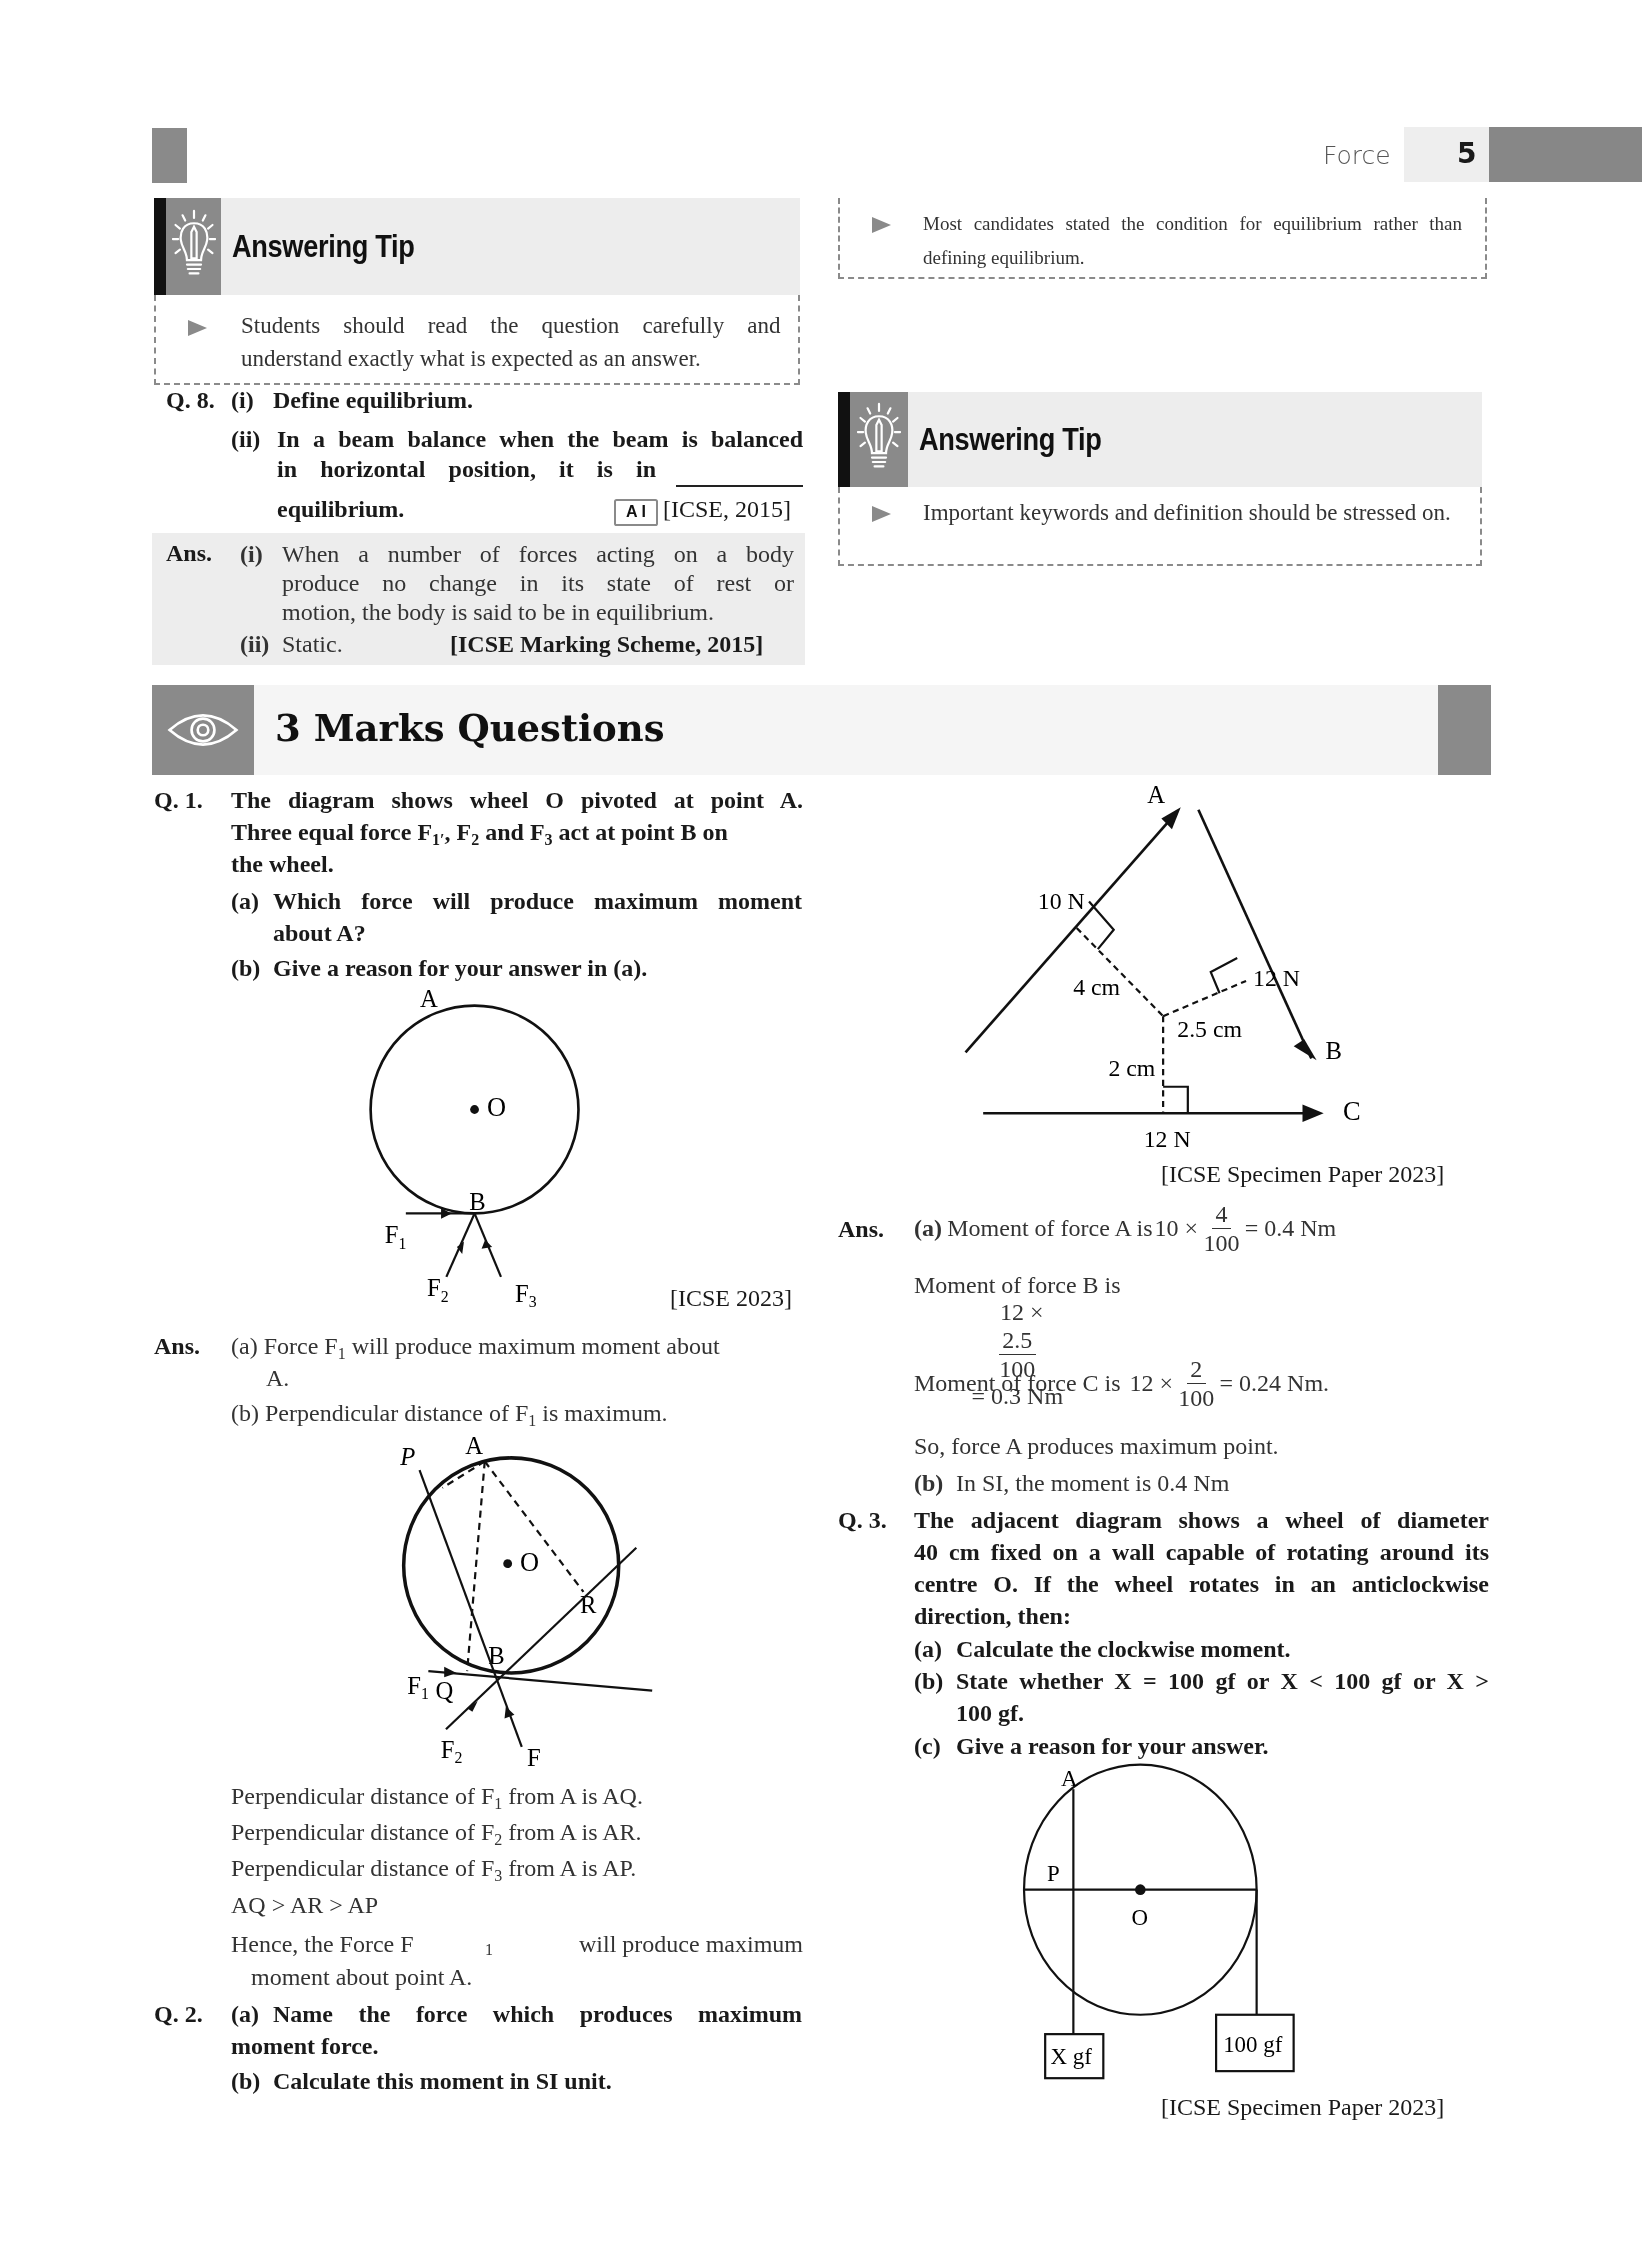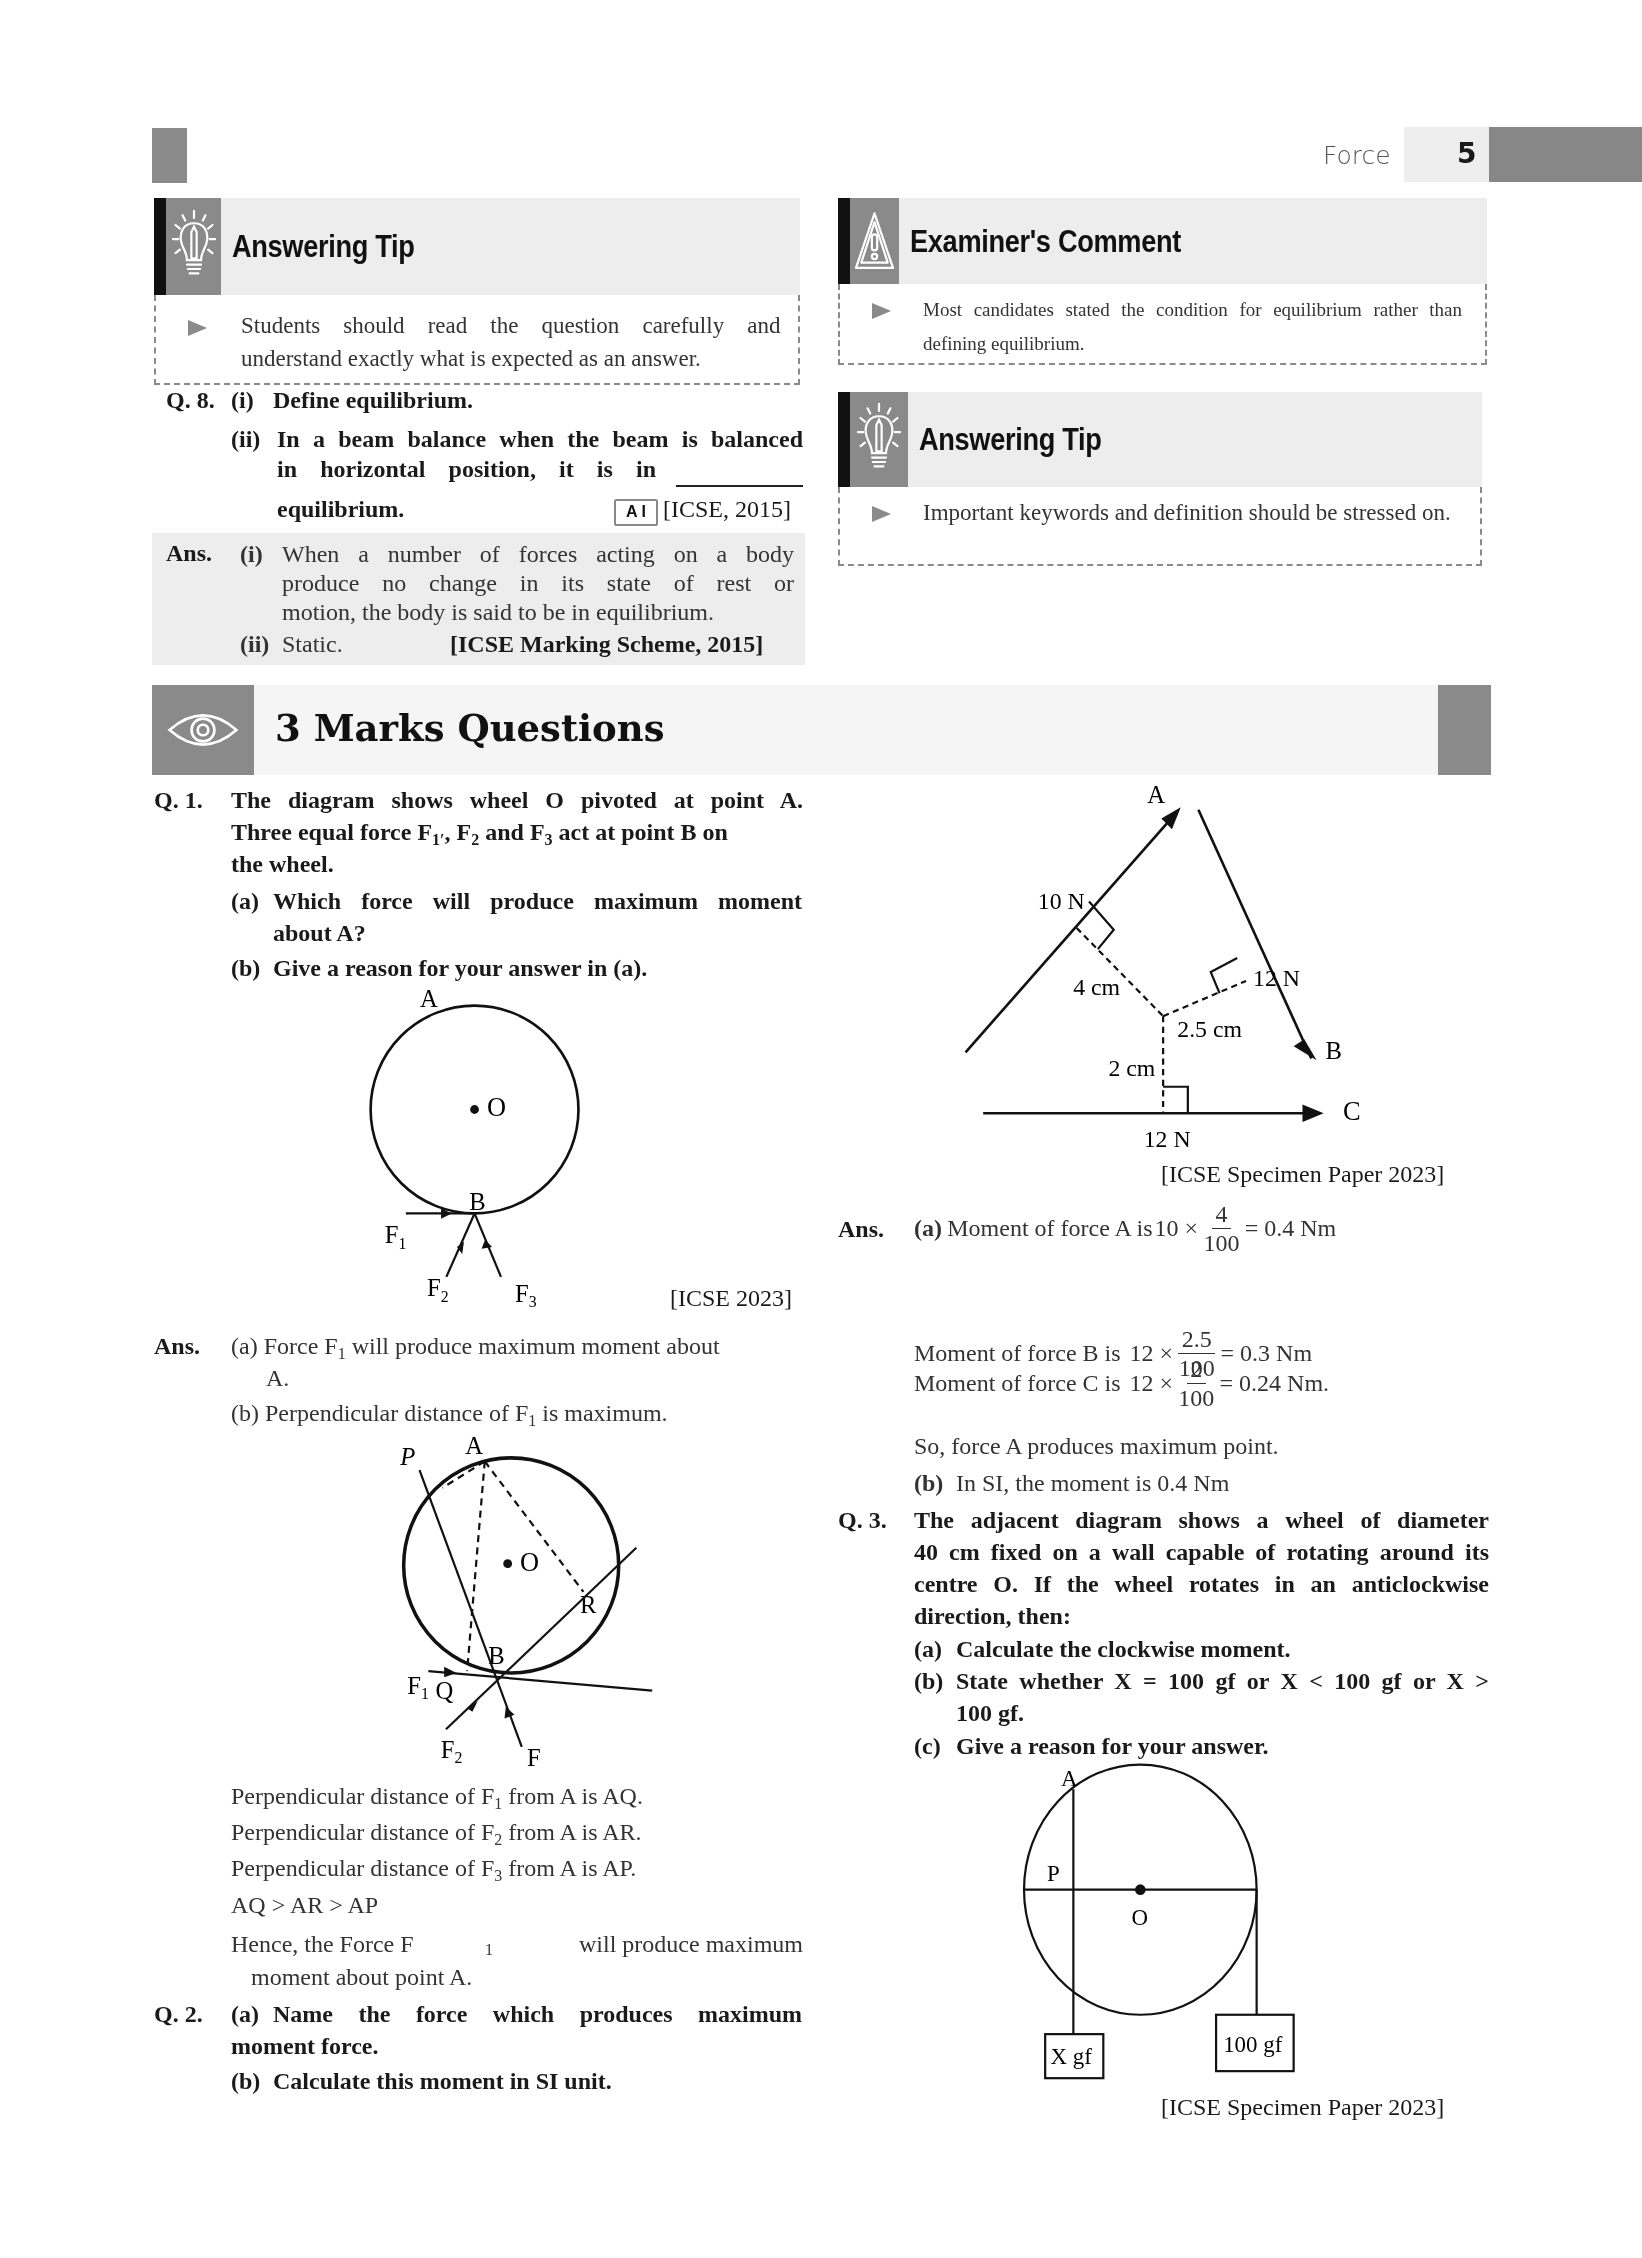--- a/index.html
+++ b/index.html
@@ -78,34 +78,20 @@
     </div>
     <div class="callout-title">Answering Tip</div>
   </div>
   <div class="callout-body" style="padding-left:85px; height:90px;">
     <span class="callout-arrow"></span>
     <span style="display:block; font-size:23px; line-height:33px;">Students should read the question carefully and understand exactly what is expected as an answer.</span>
   </div>
 </div>
 
 <div class="abs" style="left:838px; top:198px; width:649px;">
-  <div class="callout-head" style="height:86px;">
-    <div class="callout-bar"></div>
-    <div class="callout-icon" style="width:49px;">
-      <svg width="41" height="67" viewBox="0 0 46 76">
-        <g stroke="#fff" stroke-width="2.5" fill="none" stroke-linejoin="round">
-          <path d="M23 6 L44 68 L2 68 Z"></path>
-          <path d="M23 16 L38 62 L8 62 Z"></path>
-          <rect x="20" y="30" width="6" height="18" rx="3"></rect>
-          <circle cx="23" cy="55" r="3"></circle>
-        </g>
-      </svg>
-    </div>
-    <div class="callout-title">Examiner's Comment</div>
-  </div>
   <div class="callout-body" style="height:81px; padding-top:8.8px; padding-left:83px; padding-right:23px;">
     <span class="callout-arrow" style="top:19.4px;"></span>
     <span style="display:block; font-size:19px; line-height:34px; text-align:justify;">Most candidates stated the condition for equilibrium rather than defining equilibrium.</span>
   </div>
 </div>
 
 <div class="abs" style="left:838px; top:392px; width:644px;">
   <div class="callout-head" style="height:95px;">
     <div class="callout-bar"></div>
     <div class="callout-icon" style="width:58px;">
@@ -296,21 +282,21 @@
 <div class="abs math-line" style="left:914px; top:1195px; height:67px;">
   <span class="bold" style="margin-right:5.3px;">(a)</span>
   <span>Moment of force A is</span>
   <span style="margin-left:2px;">10 ×</span>
   <span class="frac">
       <span class="num">4</span>
       <span class="den">100</span>
     </span>
   <span>= 0.4 Nm</span>
 </div>
-<div class="abs math-line" style="left:914px; top:1320px; height:67px;">
+<div class="abs math-line" style="left:914px; top:1272px; height:67px;flex-direction:column;">
   <span>Moment of force B is</span>
   <span style="margin-left:8.8px;">12 ×</span>
   <span class="frac">
       <span class="num">2.5</span>
       <span class="den">100</span>
     </span>
   <span>= 0.3 Nm</span>
 </div>
 <div class="abs math-line" style="left:914px; top:1350px; height:67px;">
   <span>Moment of force C is</span>

